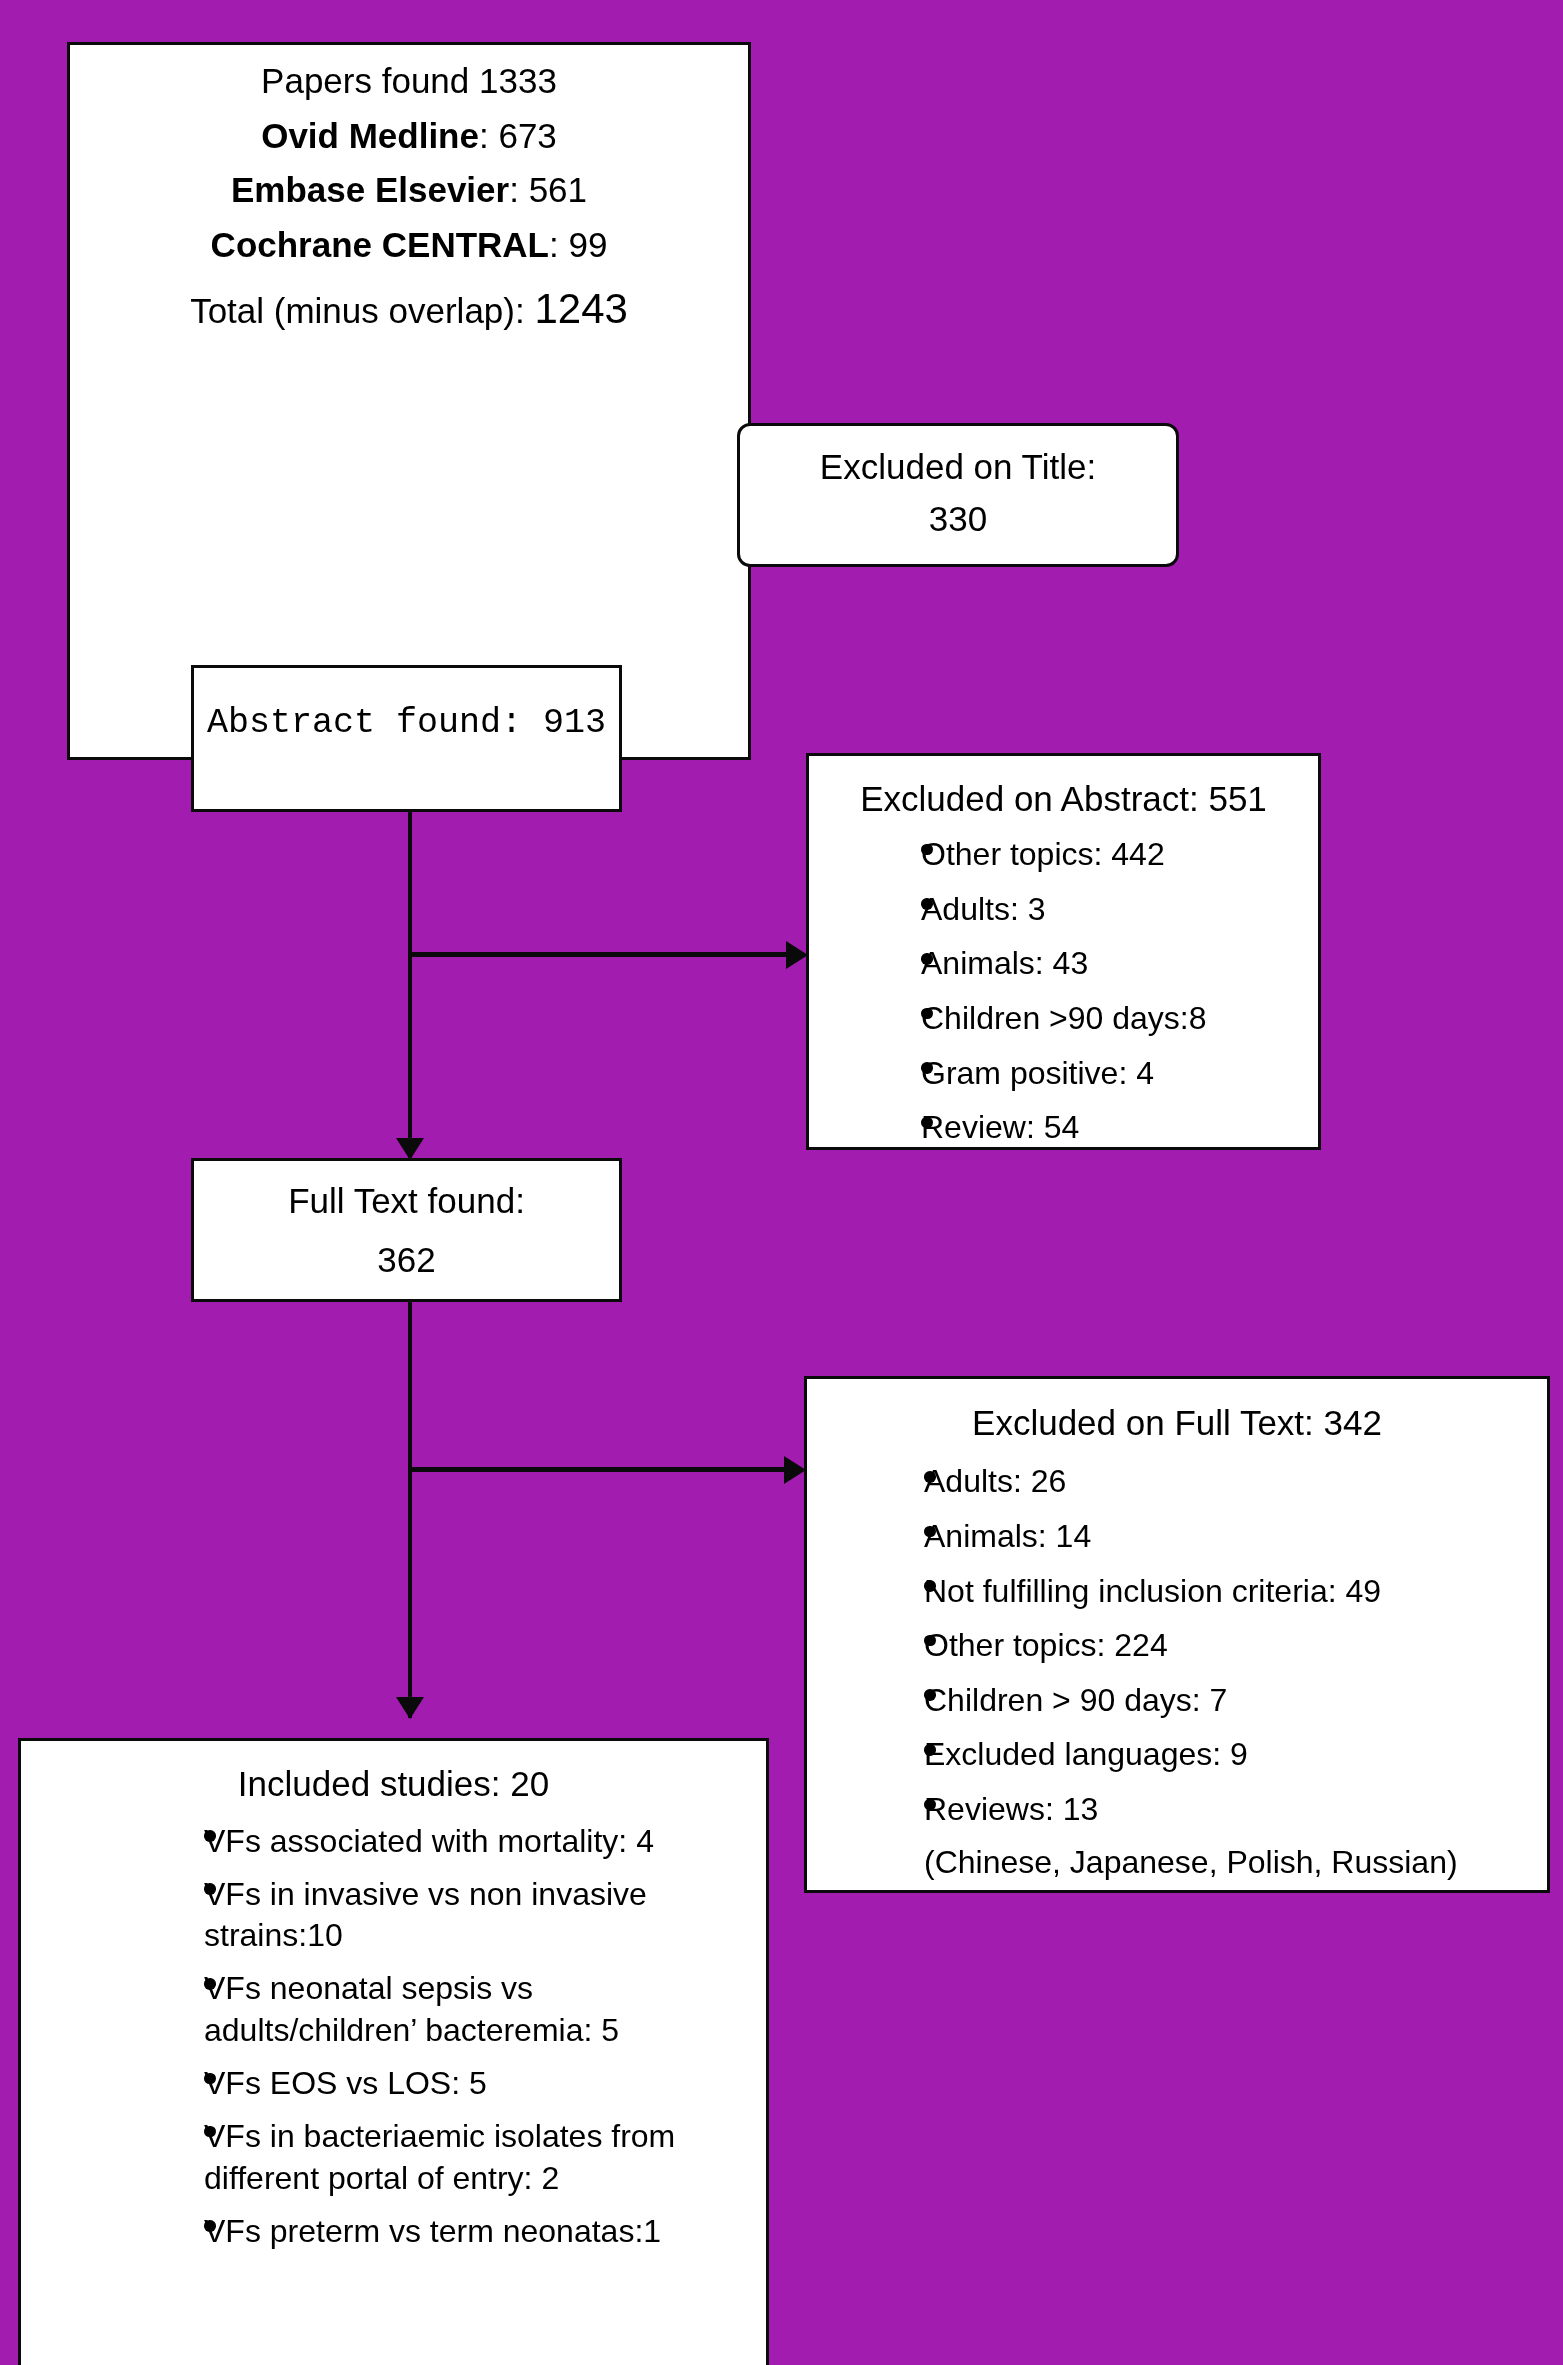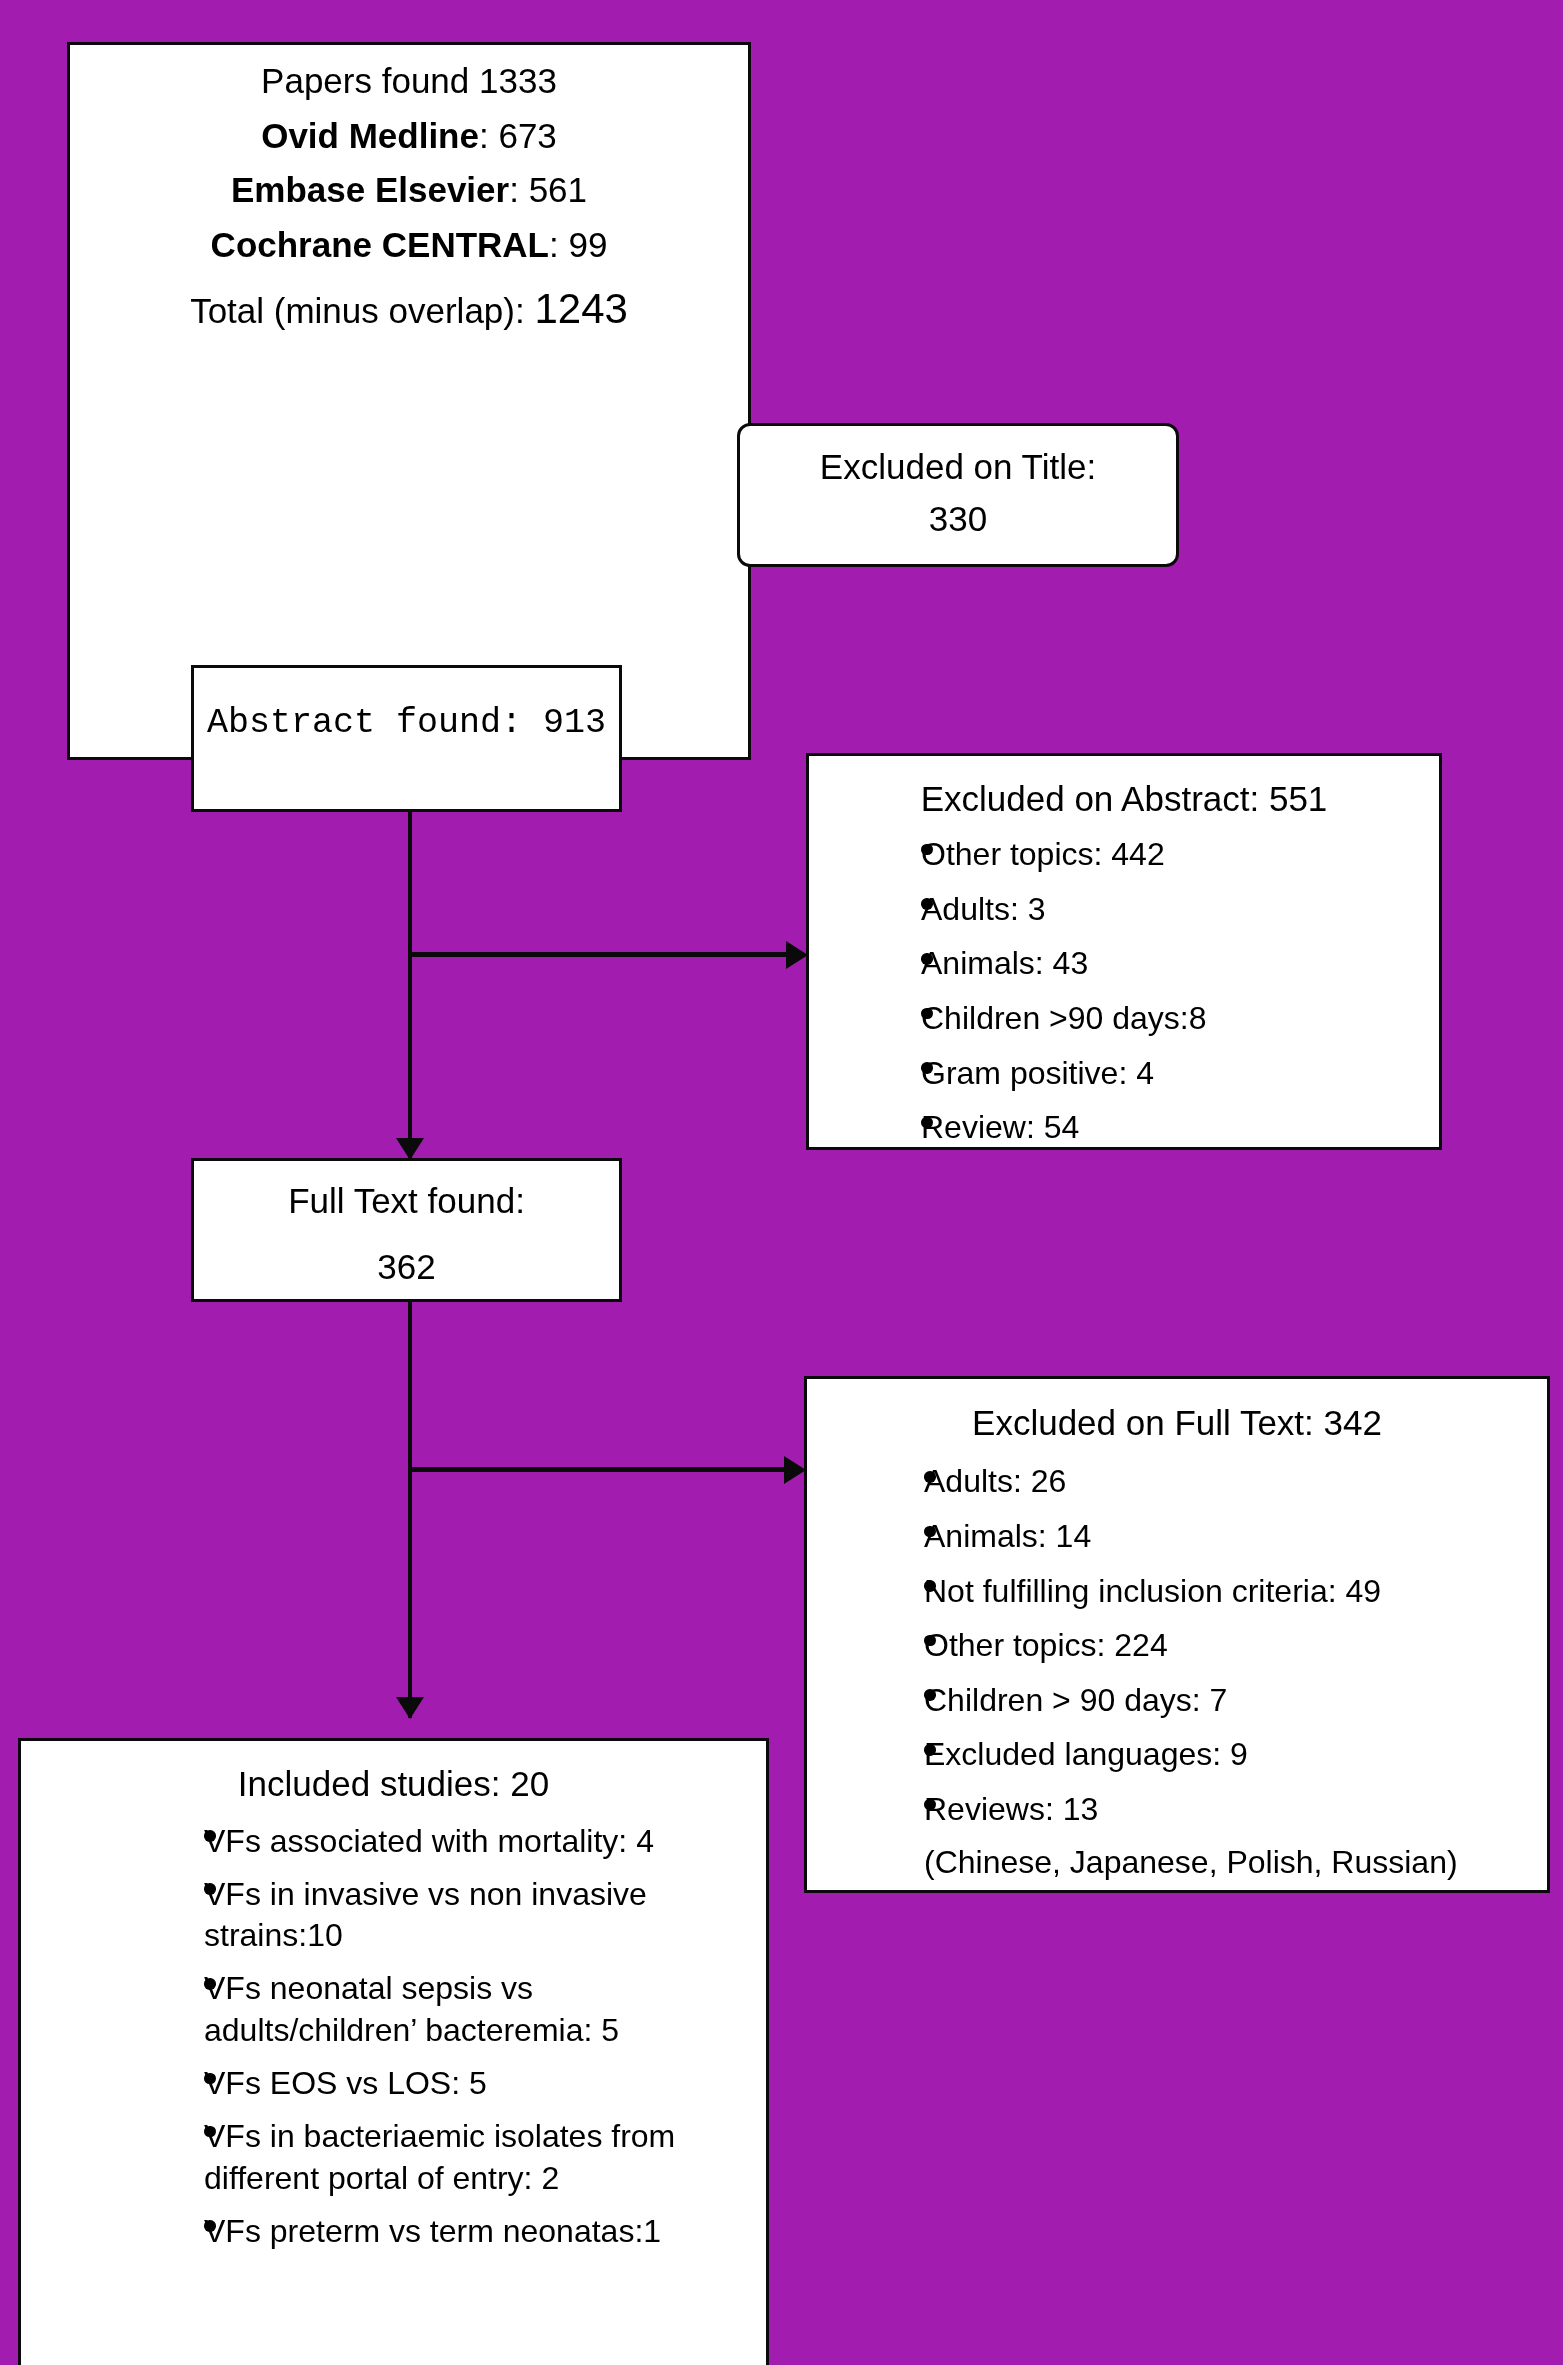--- a/index.html
+++ b/index.html
@@ -135,21 +135,21 @@
       <div class="ttl ctr" style="margin-top:6.4px;">330</div>
     </div>
   </div>
 
   <div class="box" style="left:191px; top:665px; width:431px; height:147px;">
     <div class="box-inner" style="top:33px;font-family:Liberation Mono, monospace;">
       <div class="ttl ctr">Abstract found: 913</div>
     </div>
   </div>
 
-  <div class="box" style="left:806px; top:753px; width:636px; height:397px;">
+  <div class="box" style="left:806px; top:753px; width:515px; height:397px;">
     <div class="box-inner" style="top:20.5px;">
       <div class="hdr">Excluded on Abstract: 551</div>
       <ul class="blist" style="margin-top:14px; padding-left:112px; padding-right:29px;">
         <li style="margin-top:0px;">
           <span class="bul"></span>
           <span>Other topics: 442</span>
         </li>
         <li style="margin-top:13px;">
           <span class="bul"></span>
           <span>Adults: 3</span>
@@ -170,21 +170,21 @@
           <span class="bul"></span>
           <span>Review: 54</span>
         </li>
       </ul>
     </div>
   </div>
 
   <div class="box" style="left:191px; top:1158px; width:431px; height:144px;">
     <div class="box-inner" style="top:16.7px;">
       <div class="ttl ctr">Full Text found:</div>
-      <div class="ttl ctr" style="margin-top:21px;">362</div>
+      <div class="ttl ctr" style="margin-top:14px;">362</div>
     </div>
   </div>
 
   <div class="box" style="left:804px; top:1376px; width:746px; height:517px;">
     <div class="box-inner" style="top:22px;">
       <div class="hdr">Excluded on Full Text: 342</div>
       <ul class="blist" style="margin-top:16.7px; padding-left:117px; padding-right:13px;">
         <li style="margin-top:0px;">
           <span class="bul"></span>
           <span>Adults: 26</span>

